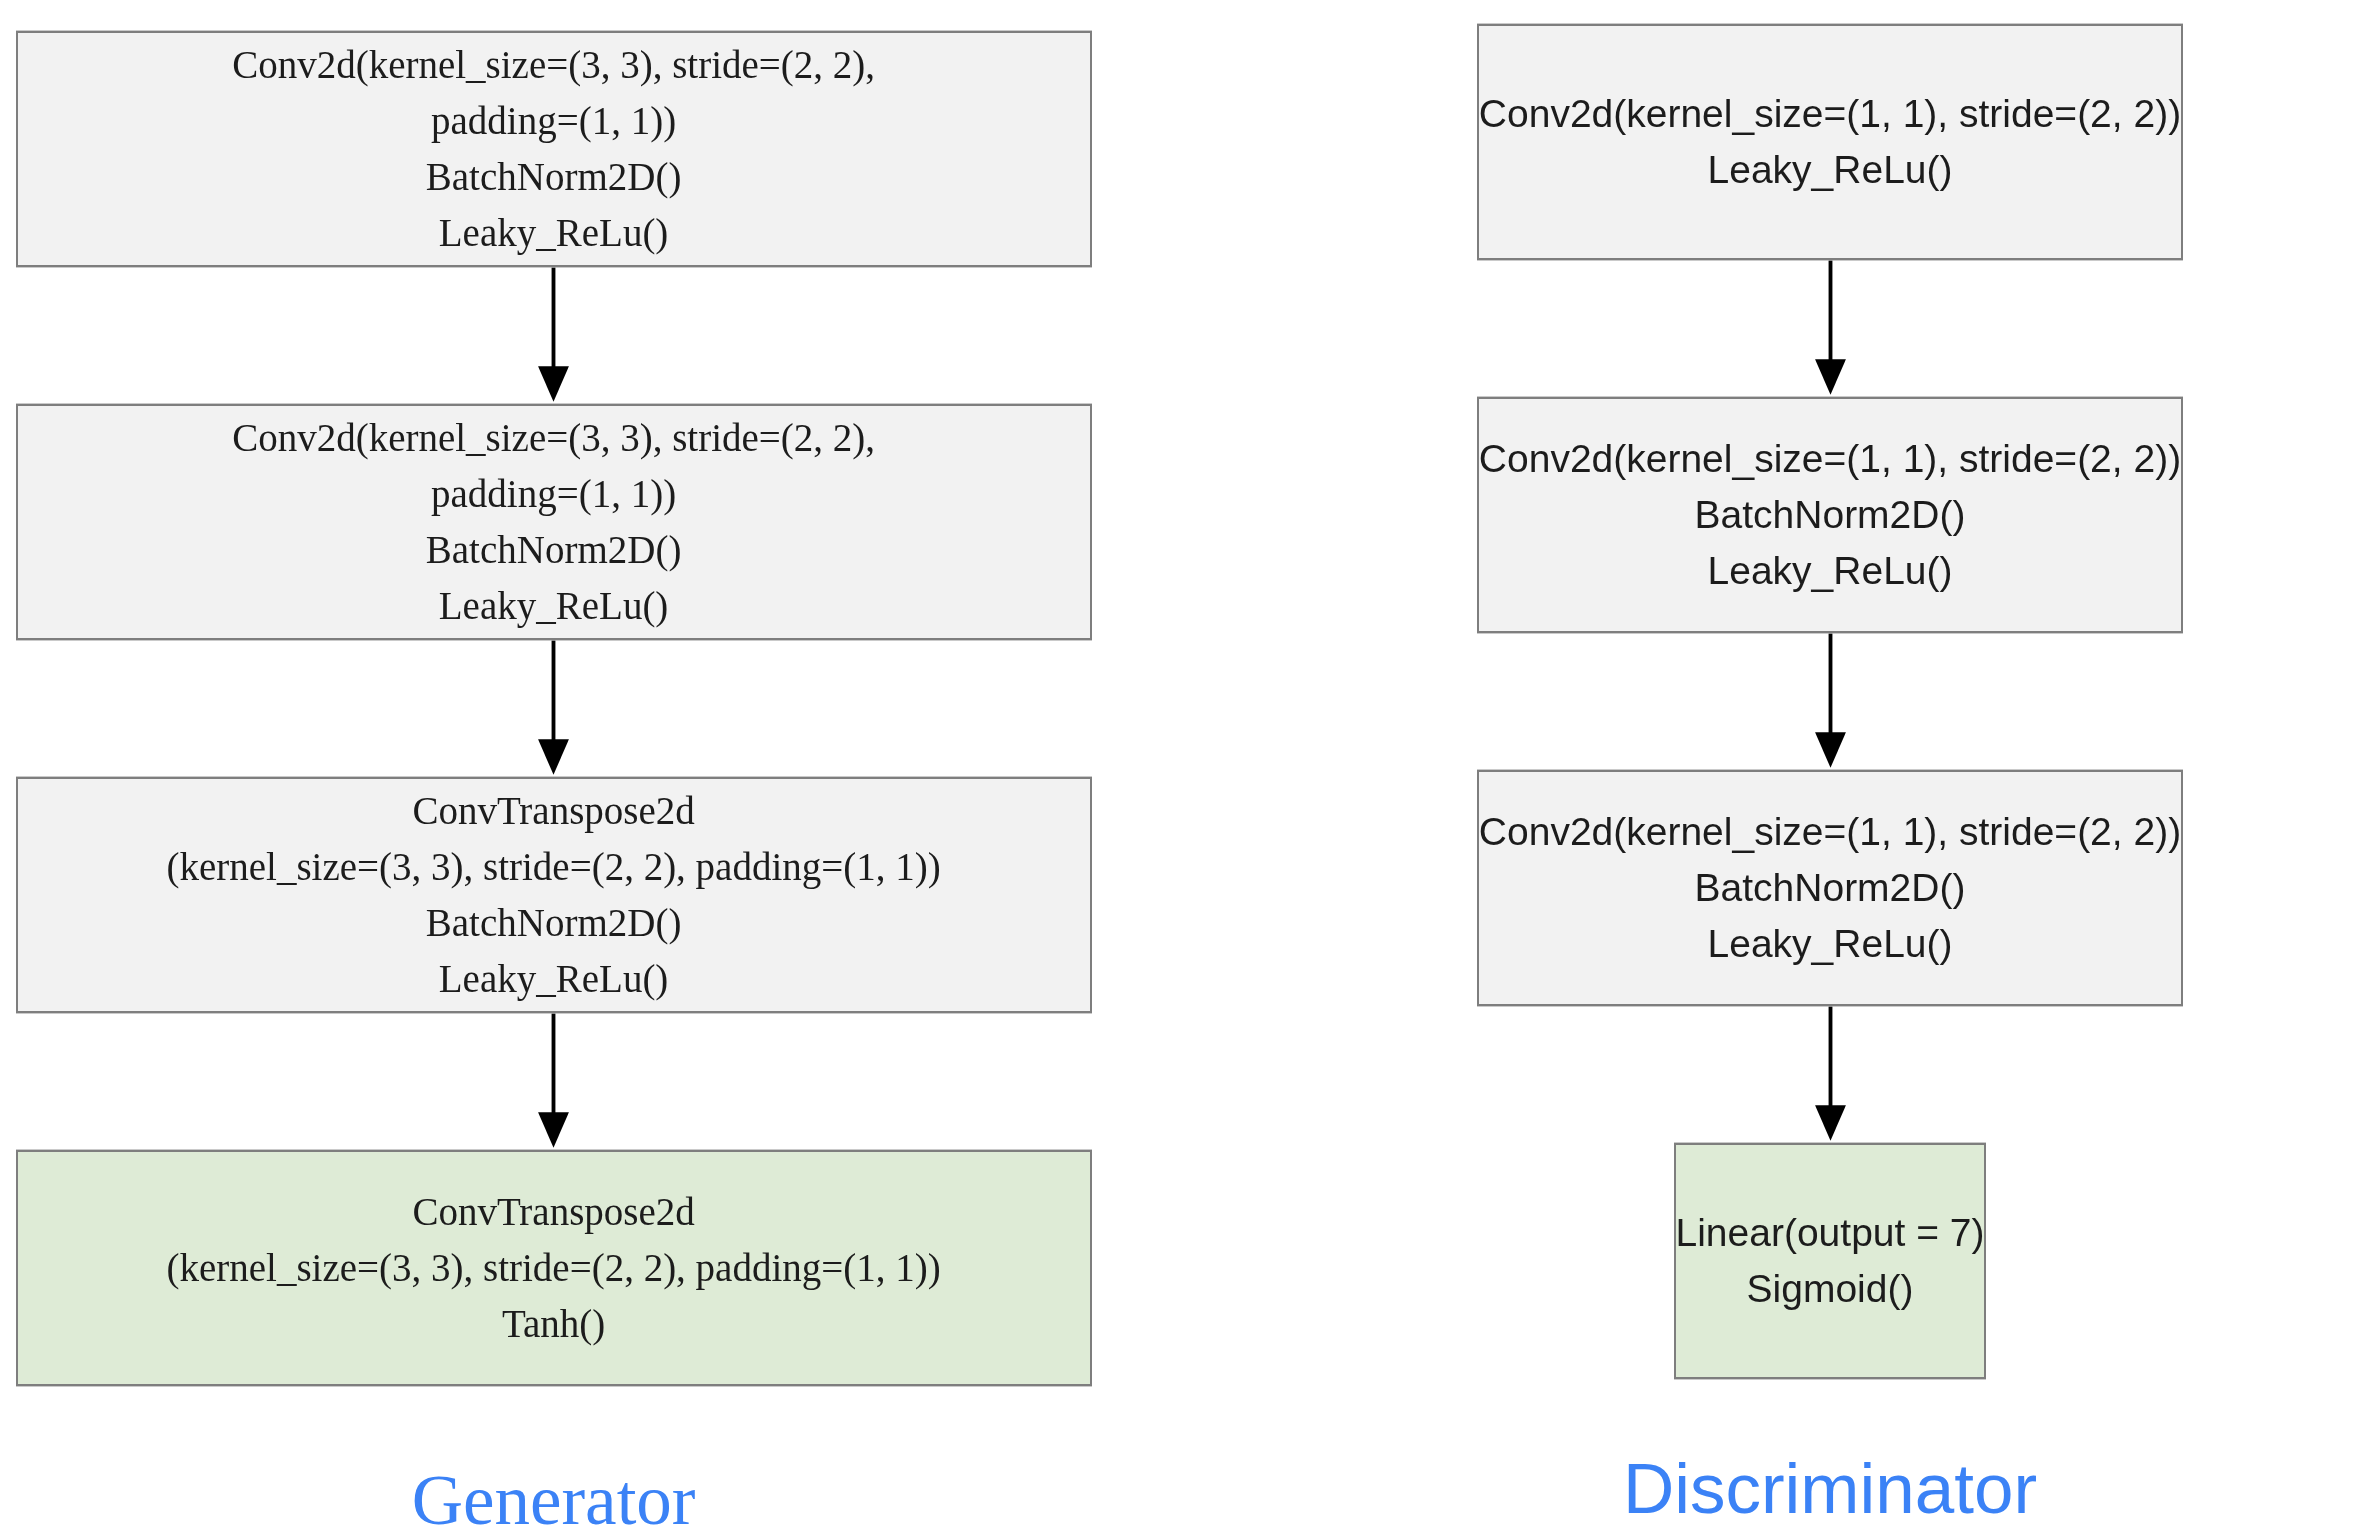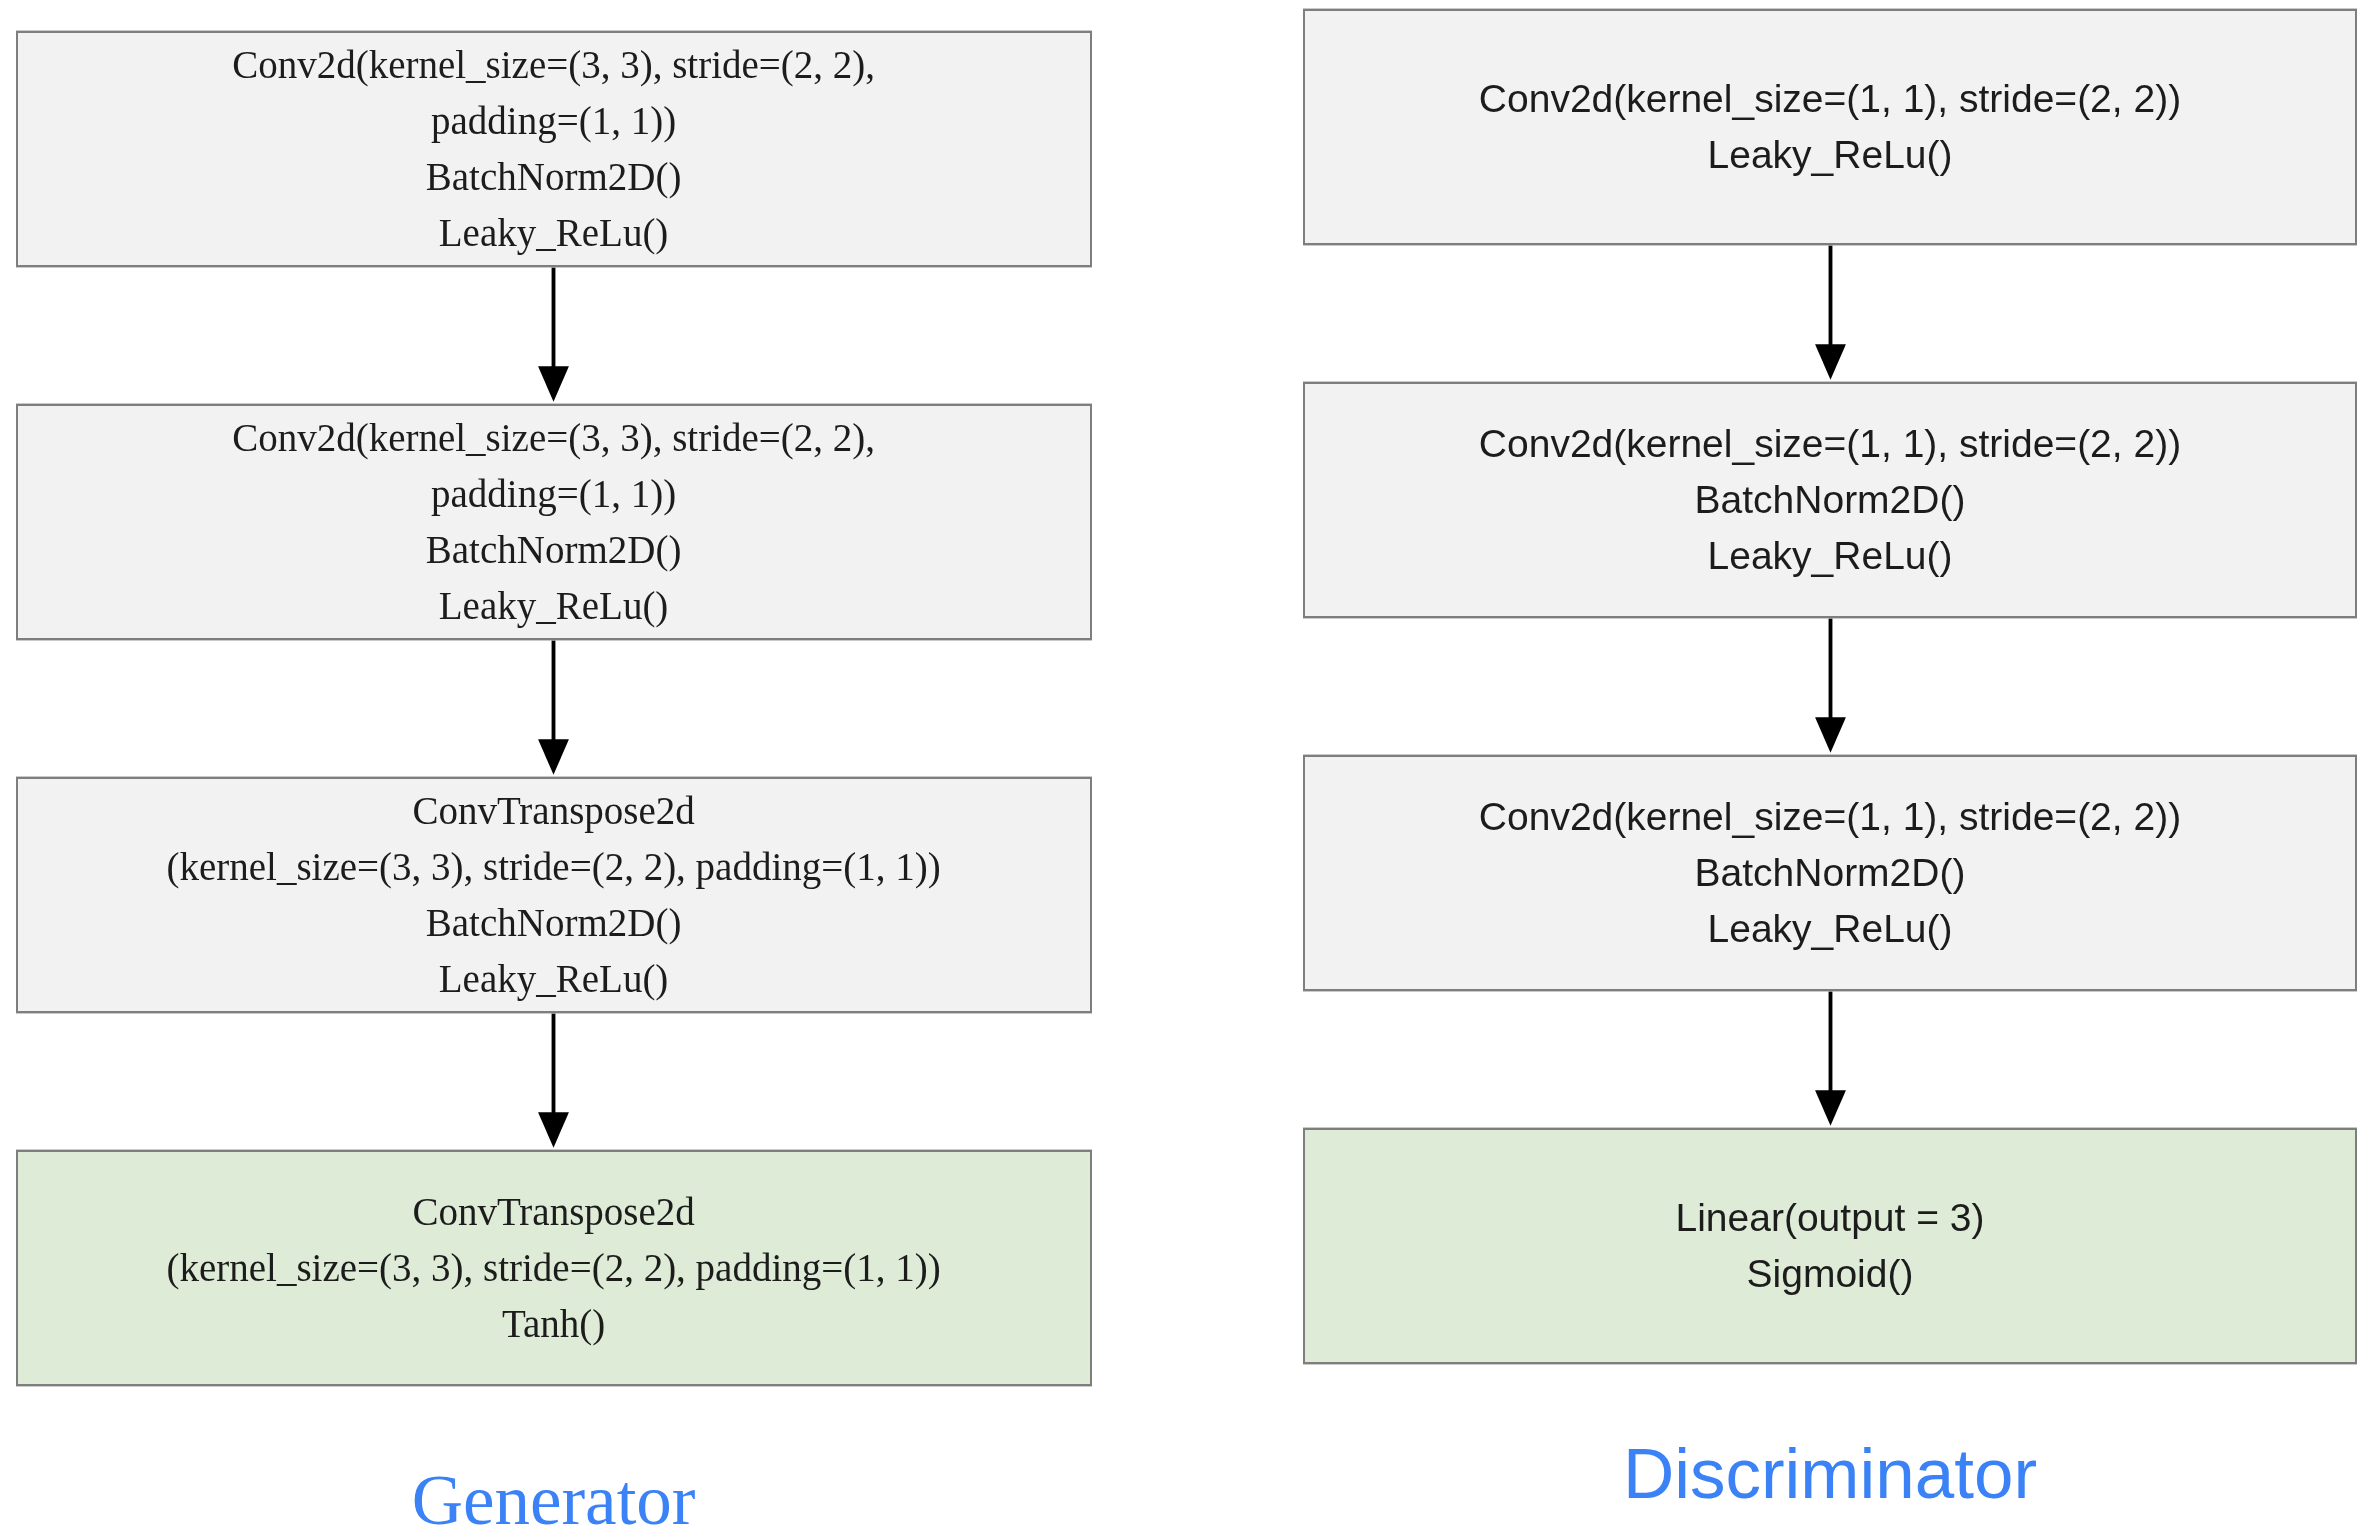--- a/index.html
+++ b/index.html
@@ -5,21 +5,21 @@
   html,body{margin:0;padding:0;}
   body{
     width:2377px;height:1533px;
     background:#ffffff;
     font-family:"Liberation Sans",sans-serif;
     color:#1c1c1c;
     position:relative;overflow:hidden;
   }
   .column{position:absolute;display:flex;flex-direction:column;}
   #generator-column{left:15.6px;top:31px;width:1076px;font-family:Liberation Serif, serif;}
-  #discriminator-column{left:1303px;top:9px;width:1054px;}
+  #discriminator-column{left:1303px;top:24px;width:1054px;align-items:center;}
   .box{
     box-sizing:border-box;
     height:236px;
     border:2.3px solid #7e7e7e;
     background:#f2f2f2;
     display:flex;flex-direction:column;
     justify-content:center;align-items:center;
     text-align:center;
     font-size:39px;line-height:1.44;
     box-shadow:0 0.8px 0 #bdbdbd, 0 -0.8px 0 #bdbdbd;
@@ -129,19 +129,19 @@
   </div>
 
   <div class="arrow-wrap">
     <svg viewBox="0 0 48 176">
       <line x1="24" y1="0" x2="24" y2="132" stroke="#000000" stroke-width="5"></line>
       <polygon points="4,128 44,128 24,174" fill="#000000"></polygon>
     </svg>
   </div>
 
   <div class="box green">
-    <div class="box-line">Linear(output = 3)</div>
+    <div class="box-line">Linear(output = 7)</div>
     <div class="box-line">Sigmoid()</div>
   </div>
 
   <div class="caption">Discriminator</div>
 </div>
 
 
 </body></html>

